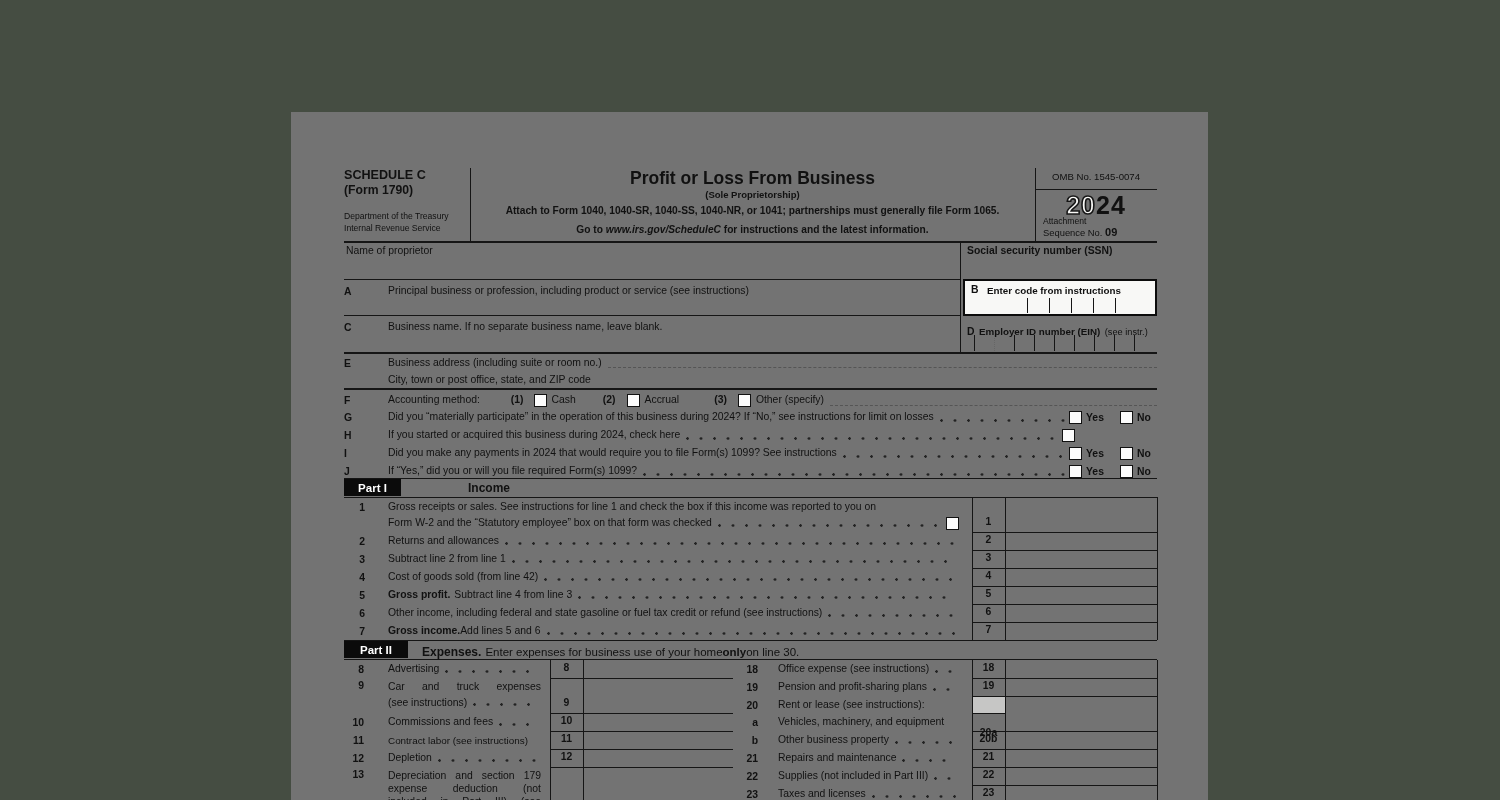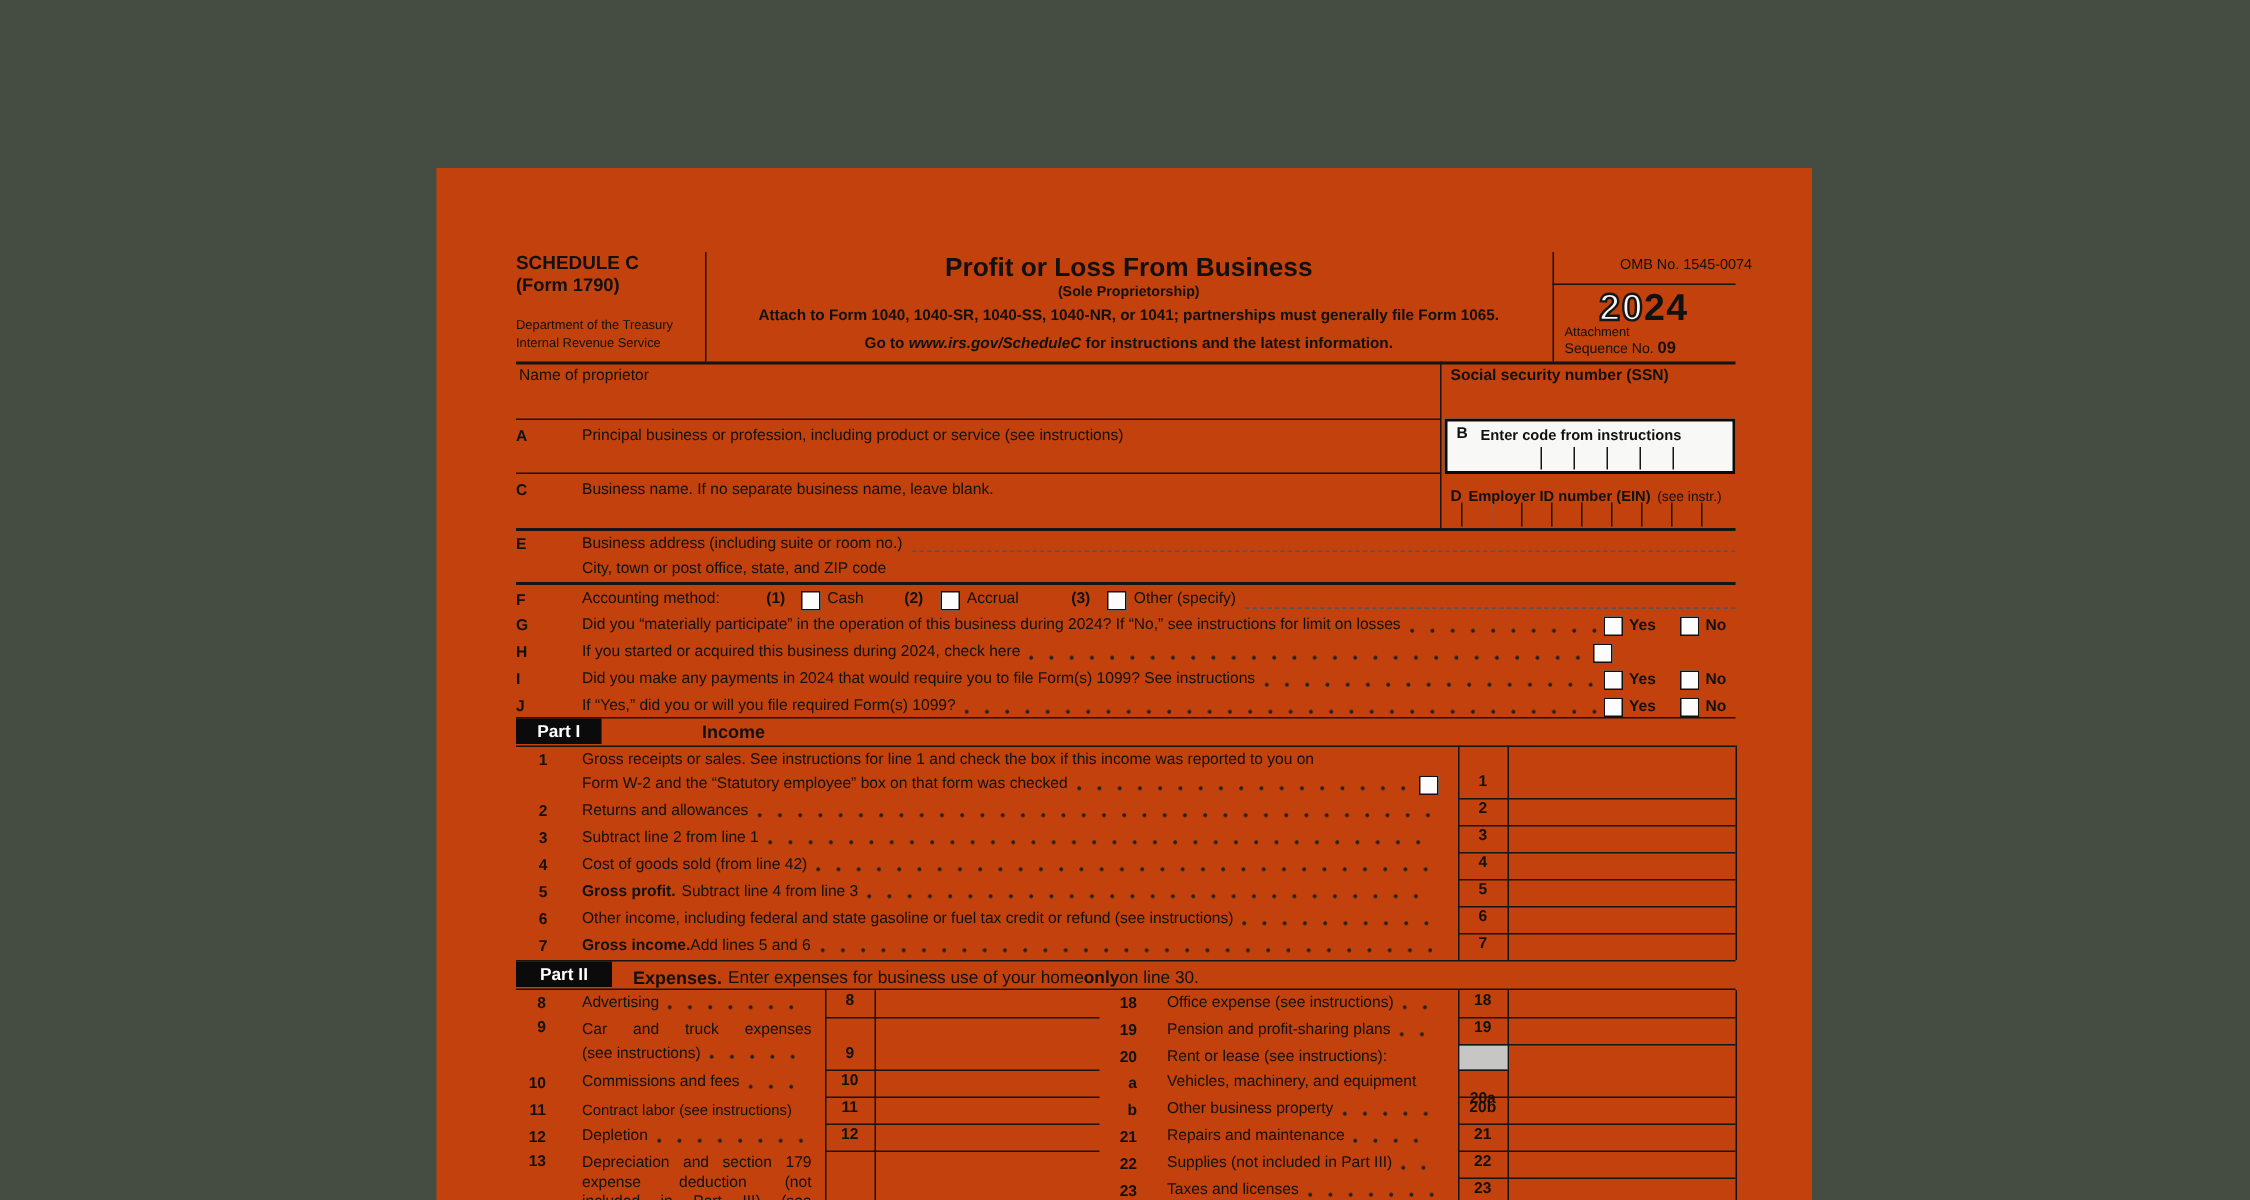--- a/index.html
+++ b/index.html
@@ -1,21 +1,21 @@
 <!DOCTYPE html>
 <html><head>
 <meta charset="utf-8">
 <style>
   html,body{margin:0;padding:0}
   body{
     width:1500px;height:800px;overflow:hidden;position:relative;
     background:#454d42;
     font-family:"Liberation Sans","DejaVu Sans",sans-serif;color:#111;
   }
-  .paper{position:absolute;left:291px;top:112px;width:917px;height:688px;background:#c2410c;}
+  .paper{position:absolute;left:291px;top:112px;width:917px;height:688px;background:#737373;}
   .abs{position:absolute;white-space:nowrap;}
   .hl{position:absolute;background:#151515;height:1px;}
   .hl2{position:absolute;background:#151515;height:2px;}
   .vl{position:absolute;background:#151515;width:1px;}
   .vld{position:absolute;width:0;border-left:1px dotted #666;}
   .t{font-size:10.4px;line-height:1.2;}
   .sm{font-size:8.6px;line-height:1.25;}
   .b{font-weight:bold;}
   .i{font-style:italic;}
   .frow{position:absolute;display:flex;align-items:center;white-space:nowrap;}
@@ -52,21 +52,21 @@
 
   <div class="vl" style="left:179px;top:56px;height:73px;"></div>
 
   <div class="abs b" style="left:180px;top:77px;width:563px;text-align:center;font-size:9.5px;">(Sole Proprietorship)</div>
   <div class="abs b" style="left:180px;top:56px;width:563px;text-align:center;font-size:17.5px;">Profit or Loss From Business</div>
   <div class="abs b" style="left:180px;top:93px;width:563px;text-align:center;font-size:10.2px;">Attach to Form 1040, 1040-SR, 1040-SS, 1040-NR, or 1041; partnerships must generally file Form 1065.</div>
   <div class="abs b" style="left:180px;top:112px;width:563px;text-align:center;font-size:10.2px;"><span>Go to </span><span class="i">www.irs.gov/ScheduleC</span><span> for instructions and the latest information.</span></div>
 
   <div class="vl" style="left:744px;top:56px;height:73px;"></div>
 
-  <div class="abs" style="left:744px;top:59px;width:122px;text-align:center;font-size:9.6px;padding-left:28px;">OMB No. 1545-0074</div>
+  <div class="abs" style="left:744px;top:59px;width:122px;text-align:center;font-size:9.6px;">OMB No. 1545-0074</div>
   <div class="hl" style="left:744px;top:77px;width:122px;"></div>
   <div class="abs year" style="left:744px;top:81px;width:122px;text-align:center;"><span class="year-outline">20</span><span>24</span></div>
   <div class="abs sm" style="left:752px;top:104px;">Attachment</div>
   <div class="abs" style="left:752px;top:114px;font-size:9.4px;"><span>Sequence No. </span><span class="b" style="font-size:11px;">09</span></div>
 
   <div class="hl2" style="left:53px;top:129px;width:813px;"></div>
 
   <div class="abs t" style="left:55px;top:133px;">Name of proprietor</div>
   <div class="cell" style="left:53px;top:145px;width:614px;height:22px;"></div>
   <div class="vl" style="left:669px;top:129px;height:111px;"></div>

